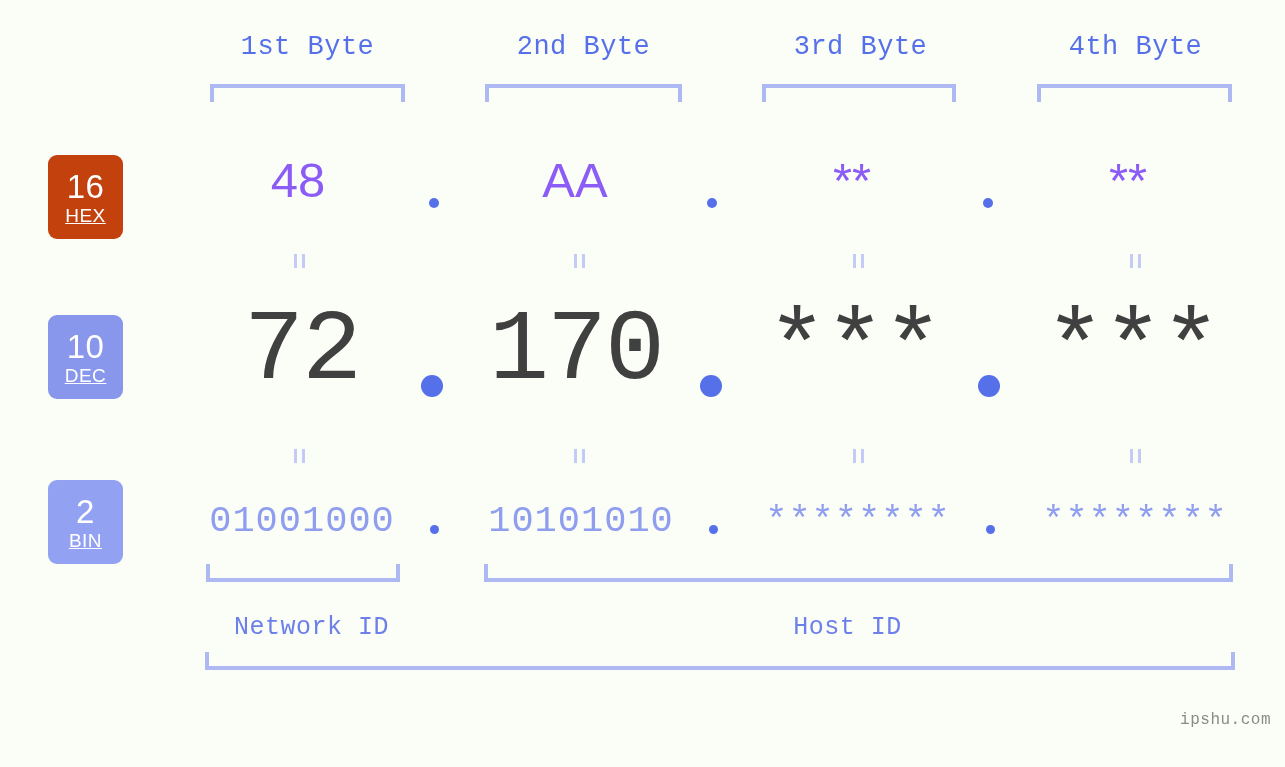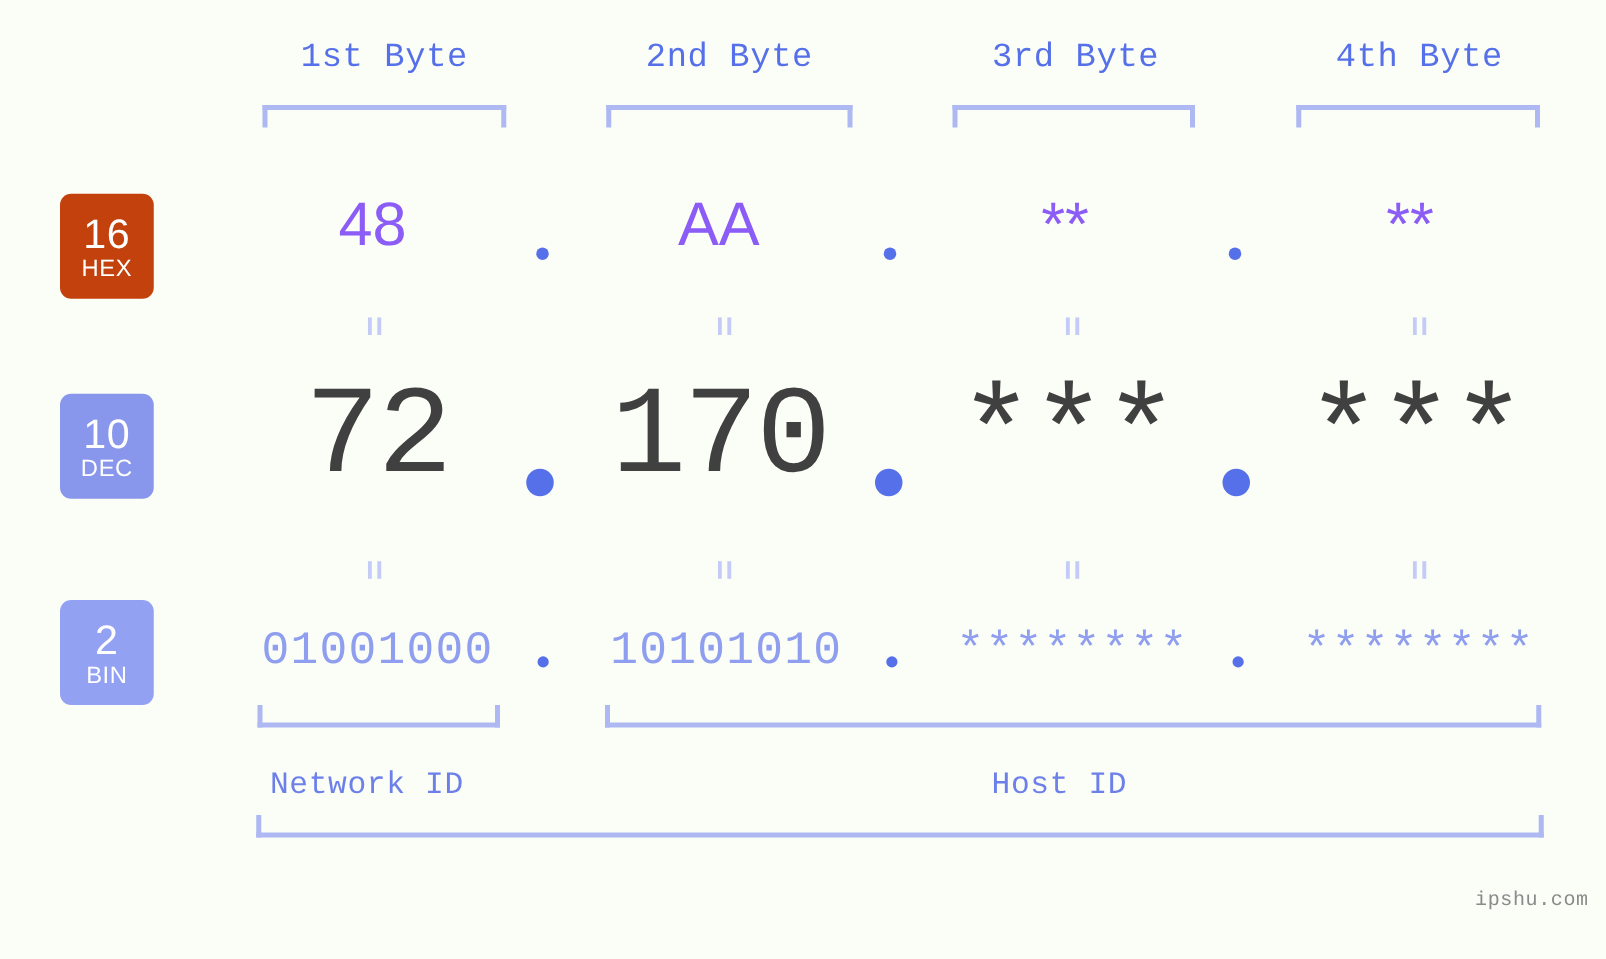--- a/index.html
+++ b/index.html
@@ -68,20 +68,21 @@
   .badge .num {
     font-size: 33px;
     font-weight: 400;
     letter-spacing: 0.5px;
   }
   .badge .nm {
     font-size: 19px;
     font-weight: 400;
     margin-top: 3px;
     letter-spacing: 0.5px;
+    text-decoration: underline;
   }
 
   #badge-hex { top: 155px; height: 84px; background: #c2410c; }
   #badge-dec { top: 315px; height: 84px; background: #8896ec; align-items: center; }
   #badge-bin { top: 480px; height: 84px; background: #92a1f2; }
 
   
   .cell {
     position: absolute;
     text-align: center;
@@ -239,20 +240,20 @@
   <div class="bin-dot" style="left:430px;"></div>
   <div class="cell bin-val" style="left:477px; width:208px;">10101010</div>
   <div class="bin-dot" style="left:709px;"></div>
   <div class="cell bin-val" style="left:754px; width:208px;">********</div>
   <div class="bin-dot" style="left:986px;"></div>
   <div class="cell bin-val" style="left:1031px; width:208px;">********</div>
 
   <div class="bracket up" style="left:206px; top:564px; width:194px;"></div>
   <div class="bracket up" style="left:484px; top:564px; width:749px;"></div>
 
-  <div class="id-label" style="left:196px; top:613px; width:195px;">Network ID</div>
+  <div class="id-label" style="left:214px; top:613px; width:195px;">Network ID</div>
   <div class="id-label" style="left:750px; top:613px; width:195px;">Host ID</div>
 
   <div class="bracket up" style="left:205px; top:652px; width:1030px;"></div>
 
   <div id="watermark">ipshu.com</div>
 
 </div>
 
 </body></html>

